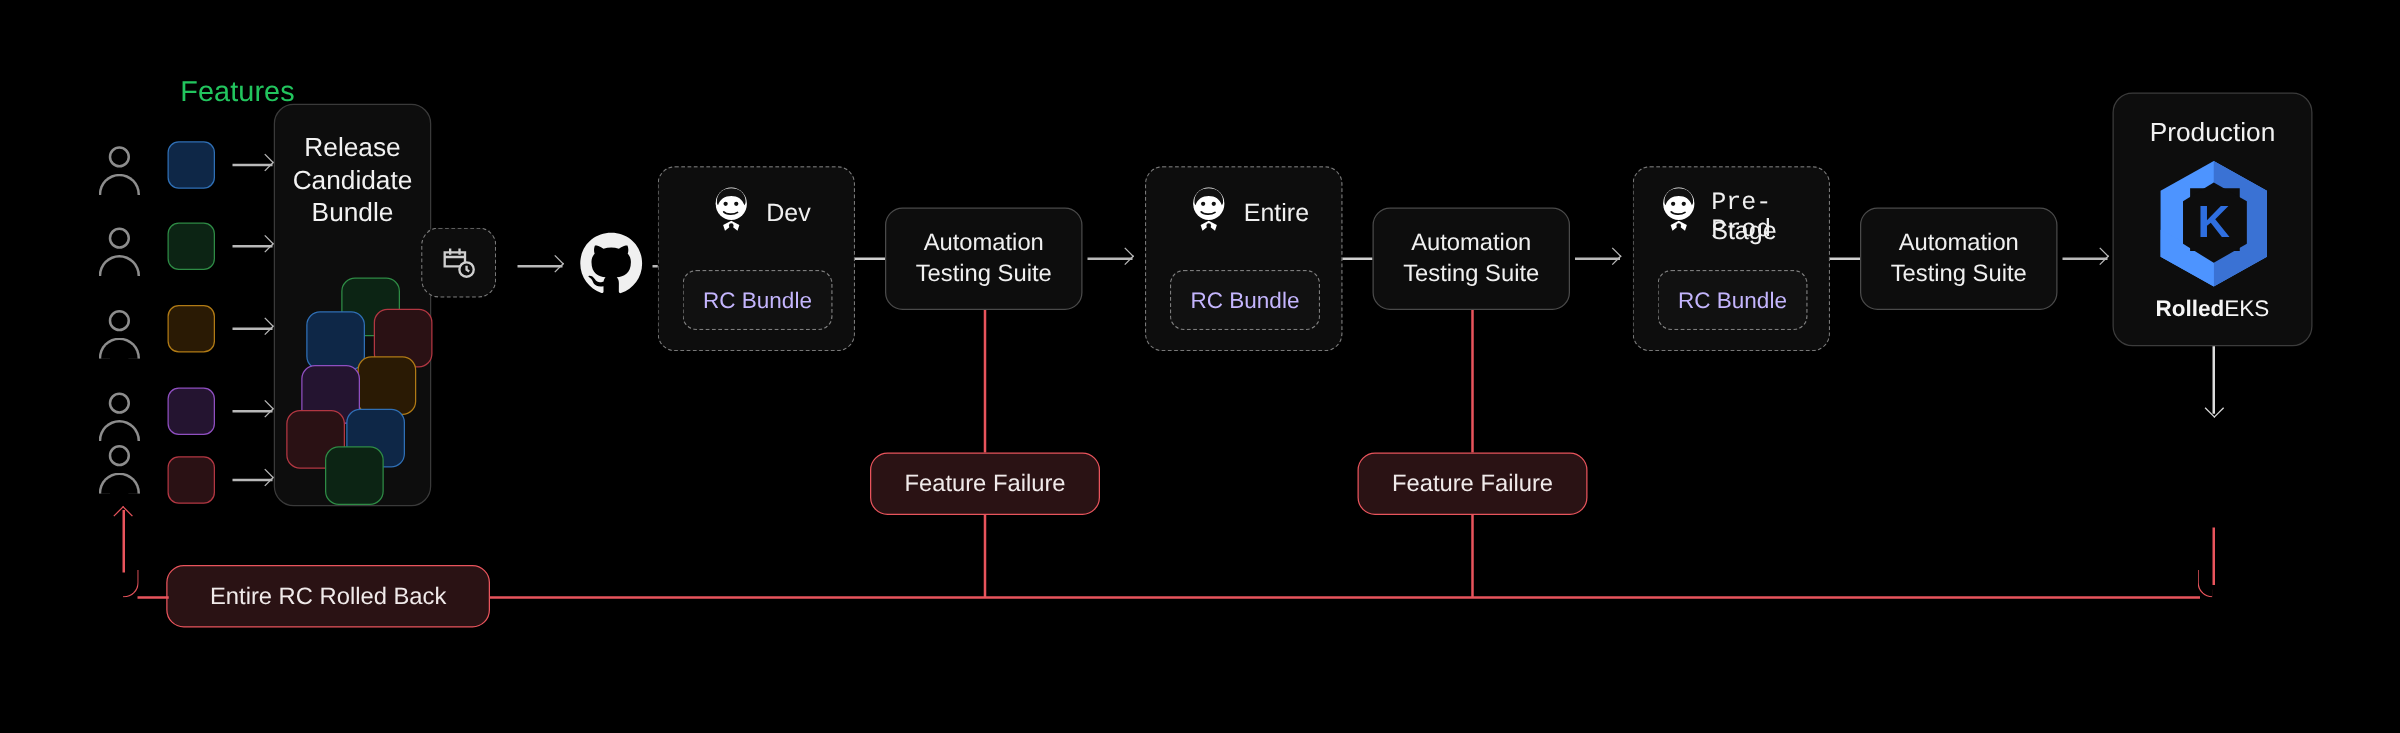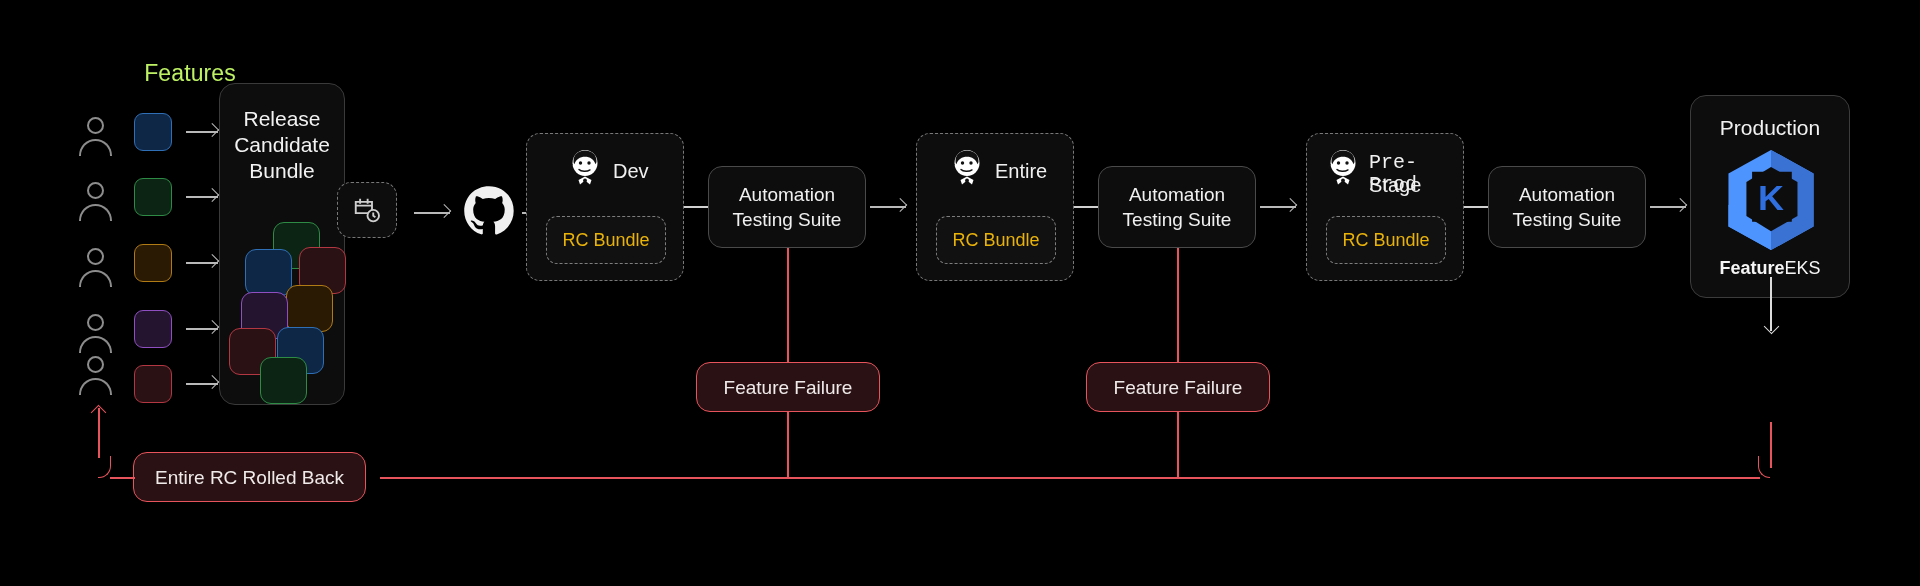--- a/index.html
+++ b/index.html
@@ -9,21 +9,21 @@
     font-family: "Liberation Sans", sans-serif;
     color: #e8e8e8;
   }
   #stage { position: relative; width: 1920px; height: 586px; }
 
   .abs { position: absolute; }
 
   
   .features-label {
     left: 110px; top: 60px; width: 160px; text-align: center;
-    font-size: 23px; color: #bef264; letter-spacing: .1px;
+    font-size: 23px; color: #22c55e; letter-spacing: .1px;
   }
 
   
   .person { width: 38px; height: 46px; }
   .person .head {
     position: absolute; left: 11px; top: 0;
     width: 17px; height: 17px; border: 2.4px solid #8d8d8d; border-radius: 50%;
   }
   .person .body {
     position: absolute; left: 3px; top: 22px;
@@ -67,37 +67,37 @@
 
   .dashed-box {
     border: 1.7px dashed #787878; border-radius: 14px; background: #0d0d0d;
   }
   .env-name {
     position: absolute; font-size: 20px; color: #f0f0f0; line-height: 22px;
   }
   .rc-inner {
     position: absolute; border: 1.5px dashed #7d7d7d; border-radius: 11px;
     background: #111111; display: flex; align-items: center; justify-content: center;
-    font-size: 18px; color: #eab308;
+    font-size: 18px; color: #c4b5fd;
   }
 
   .solid-box {
     border: 1.6px solid #4a4a4a; border-radius: 14px; background: #0d0d0d;
     display: flex; align-items: center; justify-content: center;
     text-align: center; font-size: 19px; line-height: 25px; color: #f0f0f0;
   }
 
   .fail-box {
     border: 1.8px solid #e8545c; border-radius: 14px; background: #2a1214;
     display: flex; align-items: center; justify-content: center;
     text-align: center; font-size: 19px; line-height: 25px; color: #f0eaea;
   }
 
   .prod-box {
-    border: 1.6px solid #3c3c3c; border-radius: 16px; background: #0d0d0d; margin-top: 21px;
+    border: 1.6px solid #3c3c3c; border-radius: 16px; background: #0d0d0d;
   }
   .prod-title {
     position: absolute; left: 0; right: 0; top: 20px; text-align: center;
     font-size: 21px; color: #f2f2f2;
   }
   .eks-caption {
     position: absolute; left: 0; right: 0; bottom: 18px; text-align: center;
     font-size: 18px; color: #f5f5f5;
   }
   .eks-caption b { font-weight: 700; }
@@ -283,21 +283,21 @@
     <div class="prod-title">Production</div>
     <svg width="104" height="104" viewBox="0 0 100 110" style="position:absolute; left:28px; top:52px;">
       <path d="M50 2 L95 27 L95 83 L50 108 L5 83 L5 27 Z" fill="#4d94ff"></path>
       <path d="M50 2 L95 27 L95 83 L50 108 Z" fill="#3a72d4"></path>
       <path d="M50 108 L5 83 L5 60 L50 85 Z" fill="#4d94ff"></path>
       <path d="M30 25 L72 25 L72 78 L30 78 Z" fill="#0d0d0d"></path>
       <path d="M50 20 L78 36 L78 72 L50 88 L24 72 L24 36 Z" fill="#0d0d0d"></path>
       <text x="50" y="66" font-family="Liberation Sans, sans-serif" font-size="38" font-weight="700" fill="#2f6fe0" text-anchor="middle">K</text>
     </svg>
     <div class="eks-caption">
-      <b>Feature</b><span>EKS</span>
+      <b>Rolled</b><span>EKS</span>
     </div>
   </div>
 
   <div class="abs white-v arrow-down" style="left:1770px; top:277px; height:54px;"></div>
 
   <div class="abs red-v" style="left:787px; top:248px; height:114px;"></div>
   <div class="abs red-v" style="left:1177px; top:248px; height:114px;"></div>
 
   <div class="abs fail-box" style="left:696px; top:362px; width:184px; height:50px;">
     <span>Feature Failure</span>
@@ -311,21 +311,21 @@
   <div class="abs red-v" style="left:787px; top:412px; height:66px;"></div>
   <div class="abs red-v" style="left:1177px; top:412px; height:66px;"></div>
 
   <div class="abs red-v" style="left:1770px; top:422px; height:46px;"></div>
 
   <div class="abs corner" style="left:1758px; top:456px; width:12px; height:22px;
               border-left-width:1.8px; border-bottom-width:1.8px; border-radius:0 0 0 12px;"></div>
 
   <div class="abs red-h" style="left:380px; top:477px; width:1380px;"></div>
 
-  <div class="abs fail-box" style="left:133px; top:452px; width:233px; height:50px;">
+  <div class="abs fail-box" style="left:133px; top:452px; width:259px; height:50px;">
     <span>Entire RC Rolled Back</span>
   </div>
 
   <div class="abs red-h" style="left:110px; top:477px; width:25px;"></div>
   <div class="abs corner" style="left:98px; top:456px; width:13px; height:22px;
               border-right-width:1.8px; border-bottom-width:1.8px; border-radius:0 0 12px 0;"></div>
   <div class="abs red-v arrow-up-red" style="left:98px; top:408px; height:50px;"></div>
 
 </div>
 

